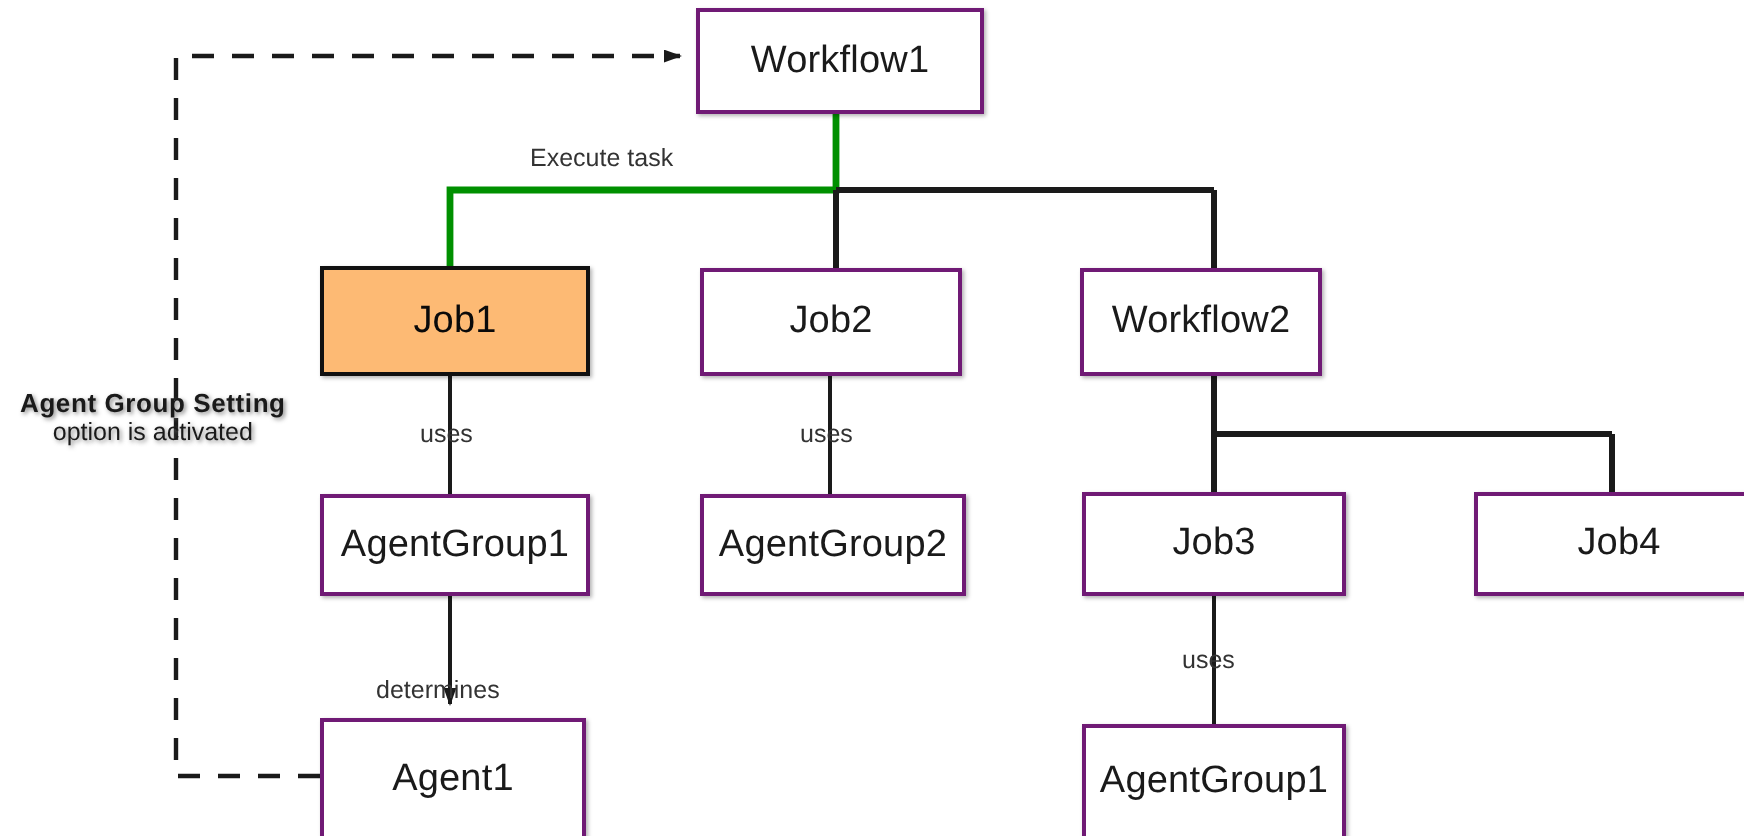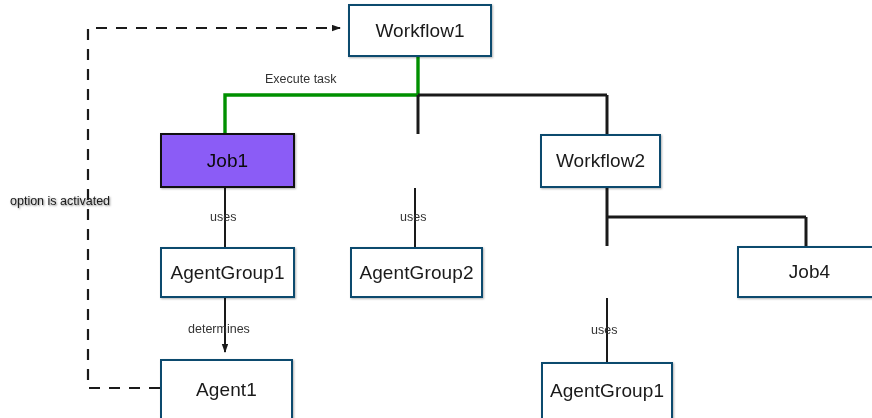--- a/index.html
+++ b/index.html
@@ -20,33 +20,33 @@
   #edges {
     position: absolute;
     left: 0;
     top: 0;
     width: 872px;
     height: 418px;
   }
   .node {
     position: absolute;
     box-sizing: border-box;
-    border: 2px solid #0c4a6e;
+    border: 2px solid #701a75;
     background: #ffffff;
     color: #1a1a1a;
     display: flex;
     align-items: center;
     justify-content: center;
     font-size: 19px;
     font-family: "Liberation Sans", sans-serif;
     letter-spacing: 0.1px;
     box-shadow: 1px 1px 2px rgba(0,0,0,0.30);
   }
   .node.highlight {
-    background: #8b5cf6;
+    background: #fdba74;
     color: #0a0a0a;
     border-color: #111111;
   }
   .edge-label {
     position: absolute;
     font-size: 12.5px;
     color: #333333;
     font-family: "Liberation Sans", sans-serif;
     white-space: nowrap;
     background: transparent;
@@ -123,41 +123,44 @@
 
     <g>
       <path d="M225,298 L225,352" fill="none" stroke="#1a1a1a" stroke-width="2" marker-end="url(#arrow-black-down)"></path>
     </g>
   </svg>
 
   <div class="node" style="left:348px; top:4px;   width:144px; height:53px;">Workflow1</div>
 
   <div class="node highlight" style="left:160px; top:133px; width:135px; height:55px;">Job1</div>
 
+  <div class="node" style="left:350px; top:134px; width:131px; height:54px;">Job2</div>
 
   <div class="node" style="left:540px; top:134px; width:121px; height:54px;">Workflow2</div>
 
   <div class="node" style="left:160px; top:247px; width:135px; height:51px;">AgentGroup1</div>
 
   <div class="node" style="left:350px; top:247px; width:133px; height:51px;">AgentGroup2</div>
 
+  <div class="node" style="left:541px; top:246px; width:132px; height:52px;">Job3</div>
 
   <div class="node" style="left:737px; top:246px; width:145px; height:52px;">Job4</div>
 
   <div class="node" style="left:160px; top:359px; width:133px; height:62px;">Agent1</div>
 
   <div class="node" style="left:541px; top:362px; width:132px; height:58px;">AgentGroup1</div>
 
   <div class="edge-label" style="left:265px; top:72px;">Execute task</div>
 
   <div class="edge-label" style="left:210px; top:210px;">uses</div>
 
   <div class="edge-label" style="left:400px; top:210px;">uses</div>
 
-  <div class="edge-label" style="left:188px; top:322px;">determines</div>
+  <div class="edge-label" style="left:188px; top:338px;">determines</div>
 
   <div class="edge-label" style="left:591px; top:323px;">uses</div>
 
   <div class="annotation" style="left:10px; top:194px;">
+    <span class="ann-title">Agent Group Setting</span>
     <span class="ann-sub">option is activated</span>
   </div>
 
 </div>
 
 </body></html>

